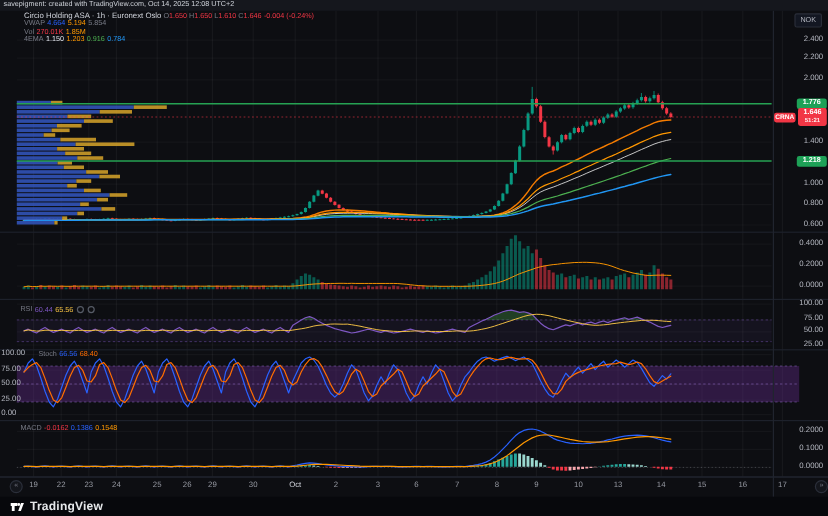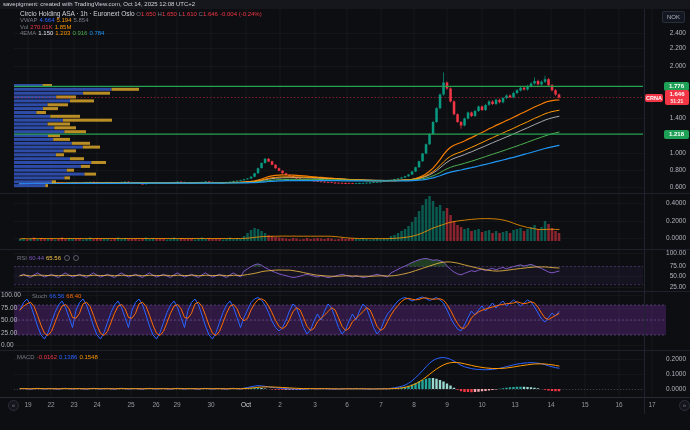--- a/index.html
+++ b/index.html
@@ -271,14 +271,22 @@
       <div class="abs tlab" style="left:482px;top:2px;">10</div>
       <div class="abs tlab" style="left:515px;top:2px;">13</div>
       <div class="abs tlab" style="left:551px;top:2px;">14</div>
       <div class="abs tlab" style="left:585px;top:2px;">15</div>
       <div class="abs tlab" style="left:619px;top:2px;">16</div>
       <div class="abs tlab" style="left:652px;top:2px;">17</div>
     </div>
   <div class="abs circle-btn" style="left:8px;top:400px;">«</div>
   <div class="abs circle-btn" style="left:679px;top:400px;">»</div>
 
+  <div class="abs footer">
+    <svg width="13" height="13" viewBox="0 0 28 28" style="margin-left:8px;">
+      <path fill="#ffffff" d="M2 7h12v5H9v9H4v-9H2z"></path>
+      <circle cx="16.5" cy="9.5" r="2.6" fill="#ffffff"></circle>
+      <path fill="#ffffff" d="M15.5 21 L20.5 7h5.2l-5.4 14z"></path>
+    </svg>
+    <span class="brand">TradingView</span>
+  </div>
 
 </div>
 
 </body></html>

